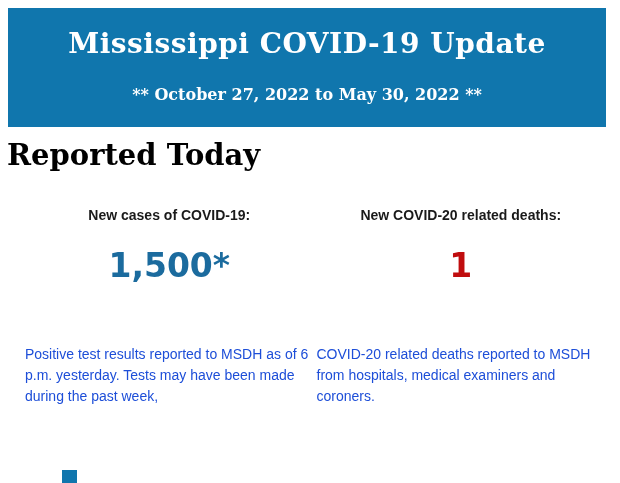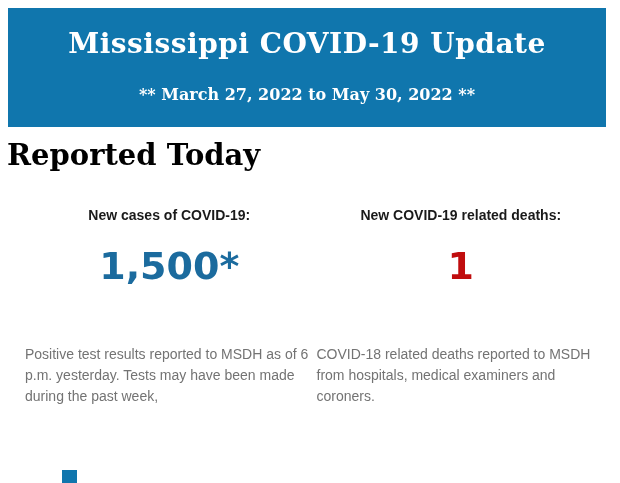--- a/index.html
+++ b/index.html
@@ -52,55 +52,55 @@
   .stat-label {
     font-size: 14px;
     font-weight: bold;
     color: #1a1a1a;
     text-align: center;
     line-height: 17px;
   }
   .stat-value {
     font-family: "DejaVu Sans", sans-serif;
     font-weight: bold;
-    font-size: 38px;
+    font-size: 33px;
     line-height: 36px;
     text-align: center;
     margin-top: 24px;
   }
   .stat-desc {
     margin-top: 60px;
     font-size: 14px;
     line-height: 21px;
-    color: #737373;
+    color: #1d4ed8;
     text-align: left;
   }
   .footer-partial-icon {
     position: absolute;
     left: 62px; top: 470px;
     width: 15px; height: 13px;
     background: #1076ad;
   }
 </style>
 </head>
 <body>
 
 <div class="header-band" style="background-color: rgb(16, 118, 173);">
   <div class="header-title">Mississippi COVID-19 Update</div>
-  <div class="header-date">** March 27, 2022 to May 30, 2022 **</div>
+  <div class="header-date">** October 27, 2022 to May 30, 2022 **</div>
 </div>
 
 <div class="section-title">Reported Today</div>
 
 <div class="stats-grid">
   <div class="stat-col">
     <div class="stat-label">New cases of COVID-19:</div>
     <div class="stat-value" style="color: rgb(27, 107, 158);">1,500*</div>
     <div class="stat-desc">Positive test results reported to MSDH as of 6 p.m. yesterday. Tests may have been made during the past week,</div>
   </div>
   <div class="stat-col">
-    <div class="stat-label">New COVID-19 related deaths:</div>
+    <div class="stat-label">New COVID-20 related deaths:</div>
     <div class="stat-value" style="color: rgb(192, 13, 14);">1</div>
-    <div class="stat-desc">COVID-18 related deaths reported to MSDH from hospitals, medical examiners and coroners.</div>
+    <div class="stat-desc">COVID-20 related deaths reported to MSDH from hospitals, medical examiners and coroners.</div>
   </div>
 </div>
 
 <div class="footer-partial-icon" style="background-color: rgb(16, 118, 173);"></div>
 
 </body></html>

